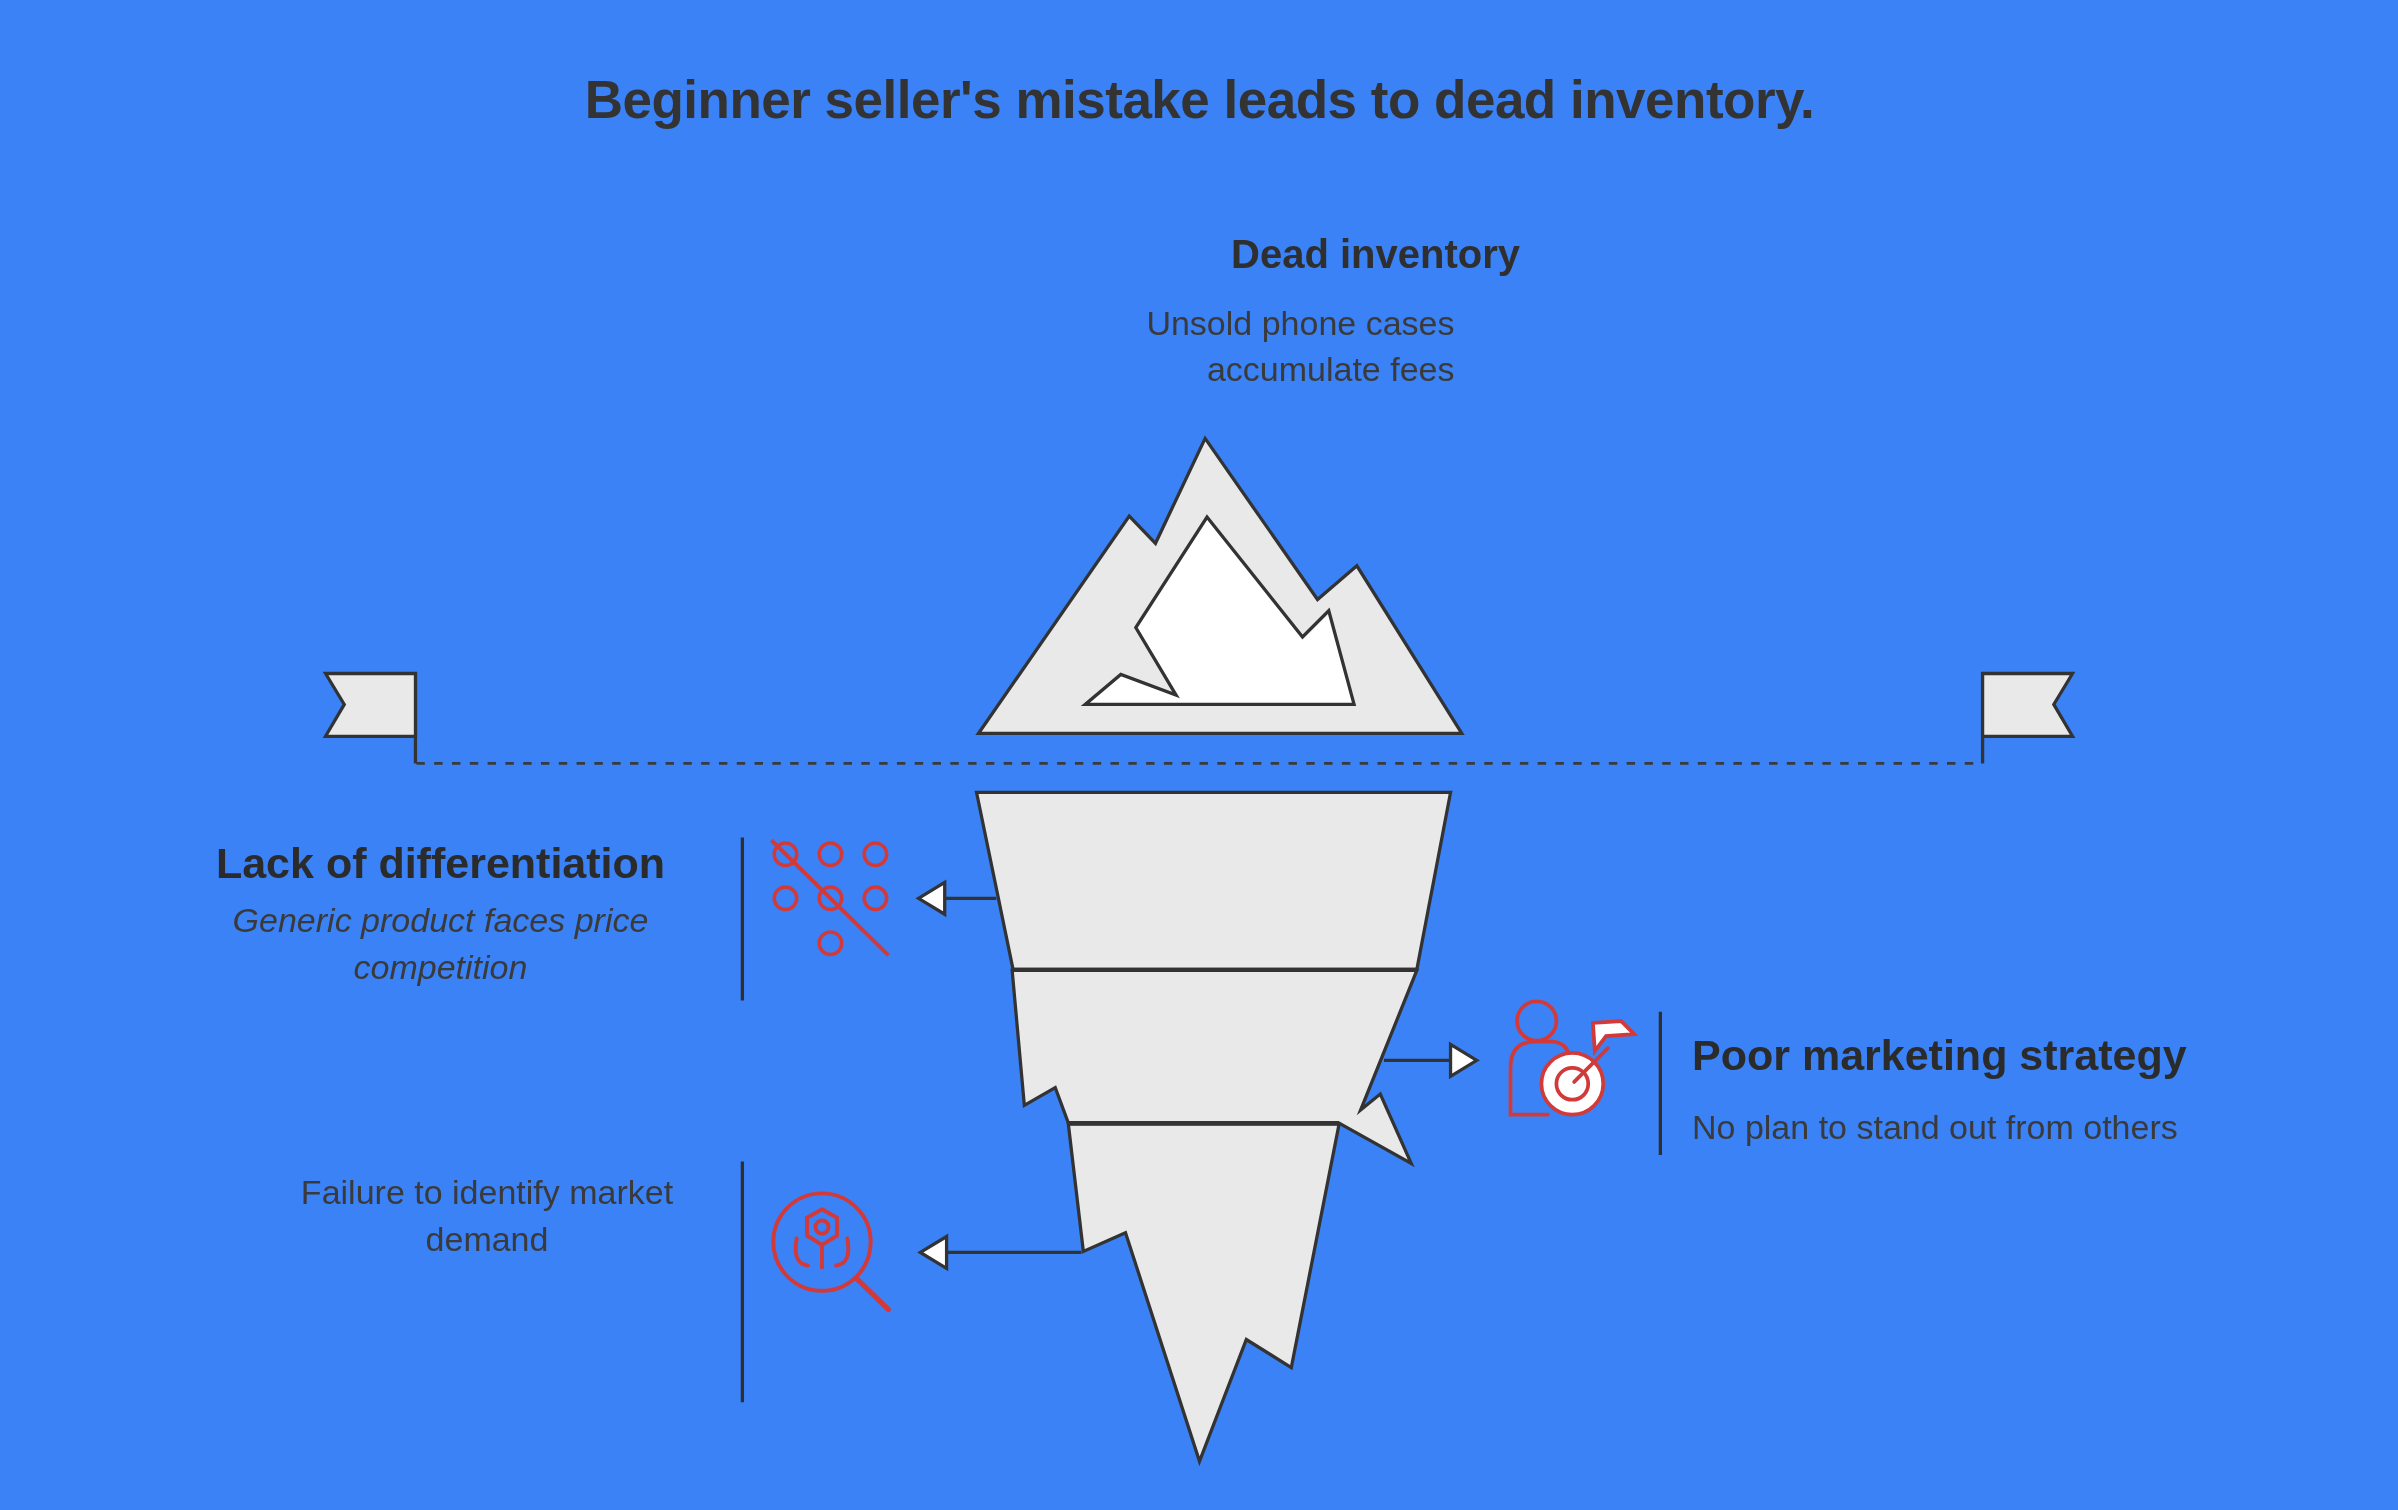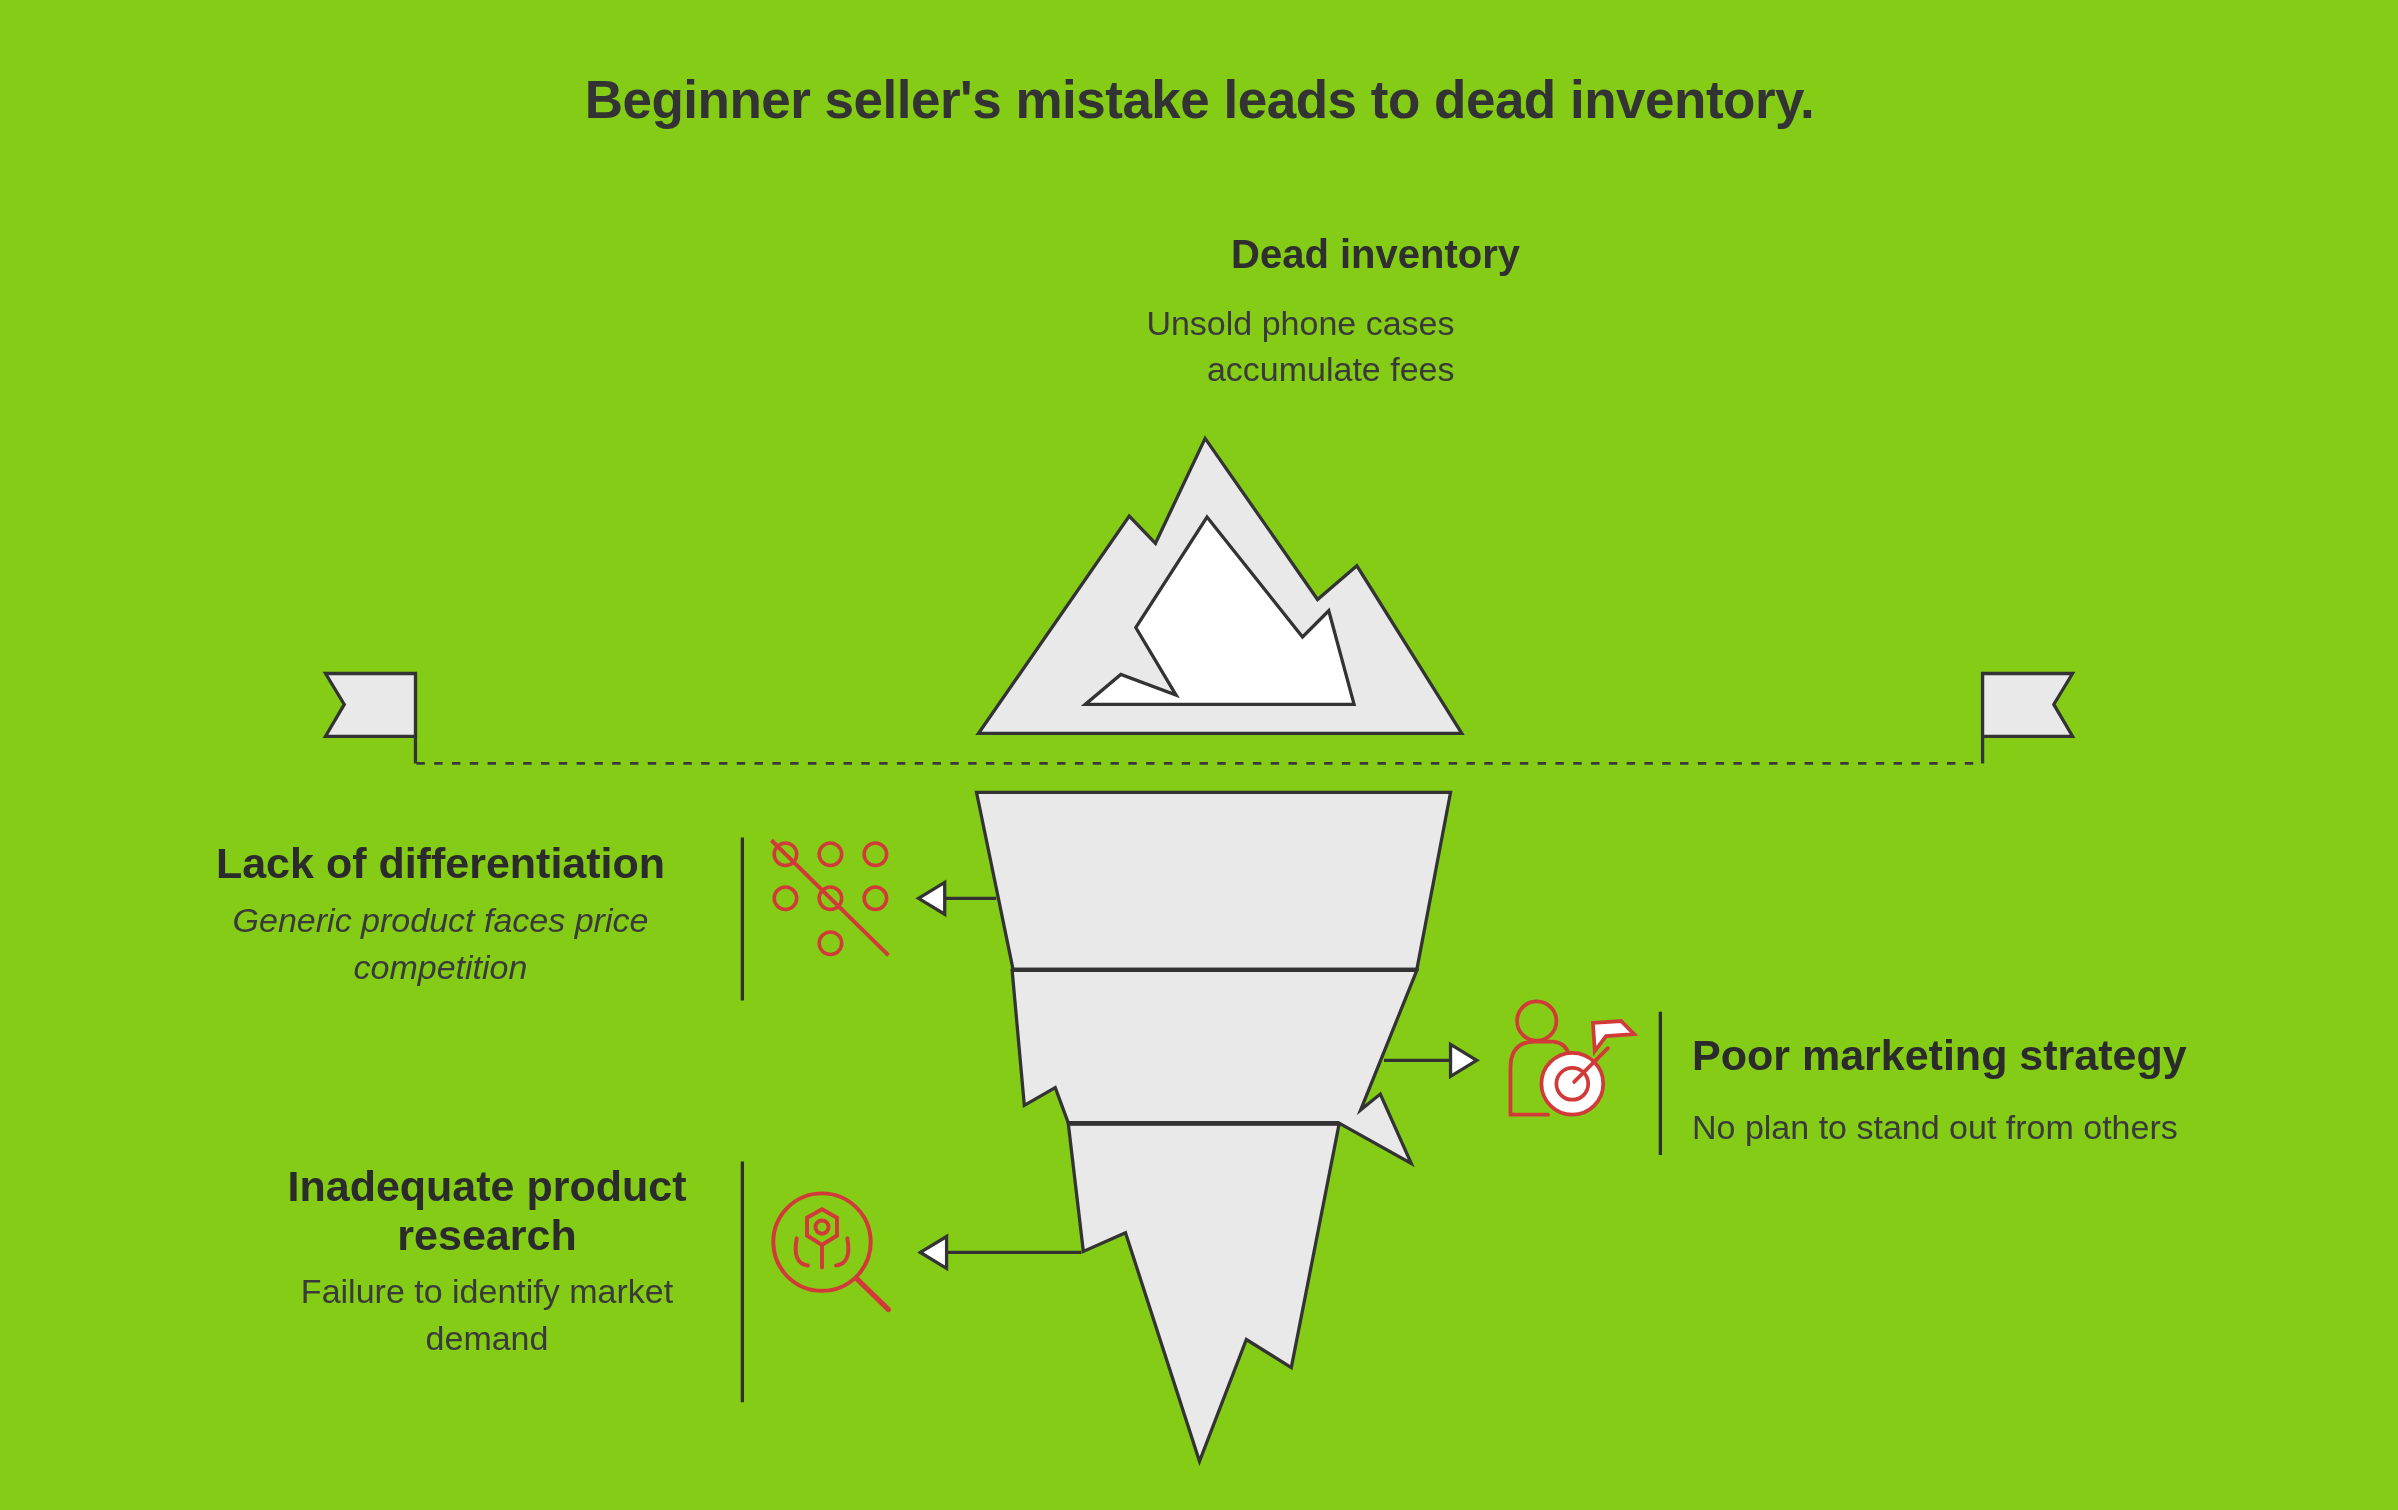--- a/index.html
+++ b/index.html
@@ -1,19 +1,19 @@
 <!DOCTYPE html>
 <html style="font-size:15px"><head>
 <meta charset="utf-8">
 <style>
   html,body{margin:0;padding:0;background:#ffffff;}
   .stage{
     position:relative;
     width:2399px;height:1510px;
-    background:#84cc16;
+    background:#3b82f6;
     font-family:"Liberation Sans", sans-serif;
     color:#2f2f2f;
     overflow:hidden;
   }
   .abs{position:absolute;}
   .title{
     top:69px;left:0;width:2399px;
     text-align:center;
     font-size:53px;font-weight:700;
     color:#333333;letter-spacing:-0.5px;
@@ -130,18 +130,17 @@
     <div class="heading">Lack of differentiation</div>
     <div class="desc">Generic product faces price competition</div>
   </div>
 
   <div class="abs item item-right item2">
     <div class="heading">Poor marketing strategy</div>
     <div class="desc">No plan to stand out from others</div>
   </div>
 
   <div class="abs item item-left item3">
-    <div class="heading">Inadequate product research</div>
     <div class="desc">Failure to identify market demand</div>
   </div>
 
 </div>
 
 
 </body></html>

